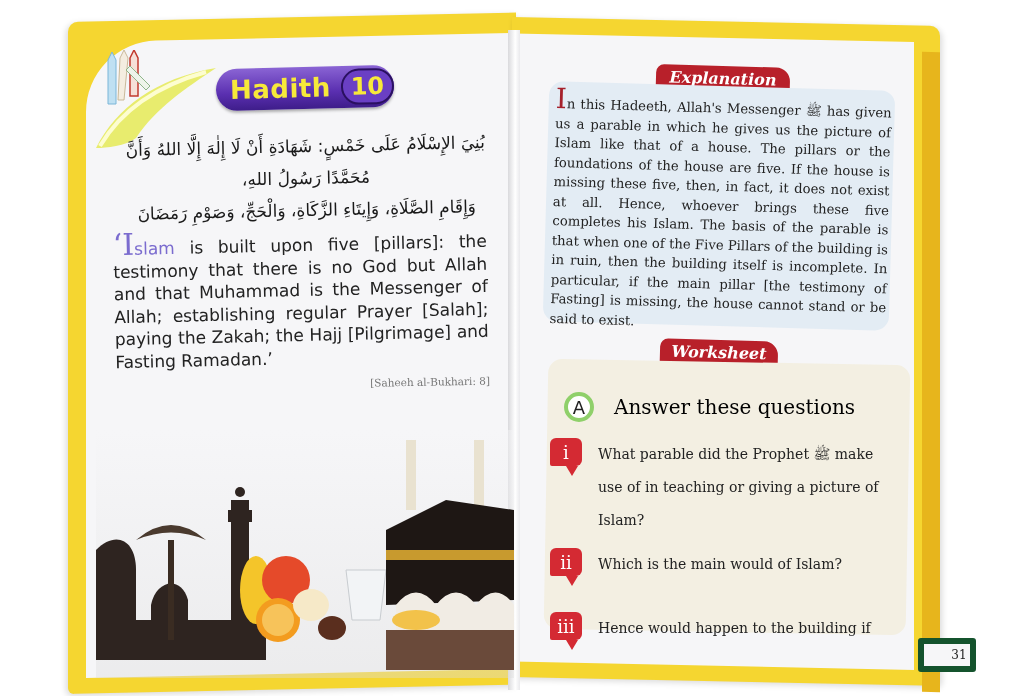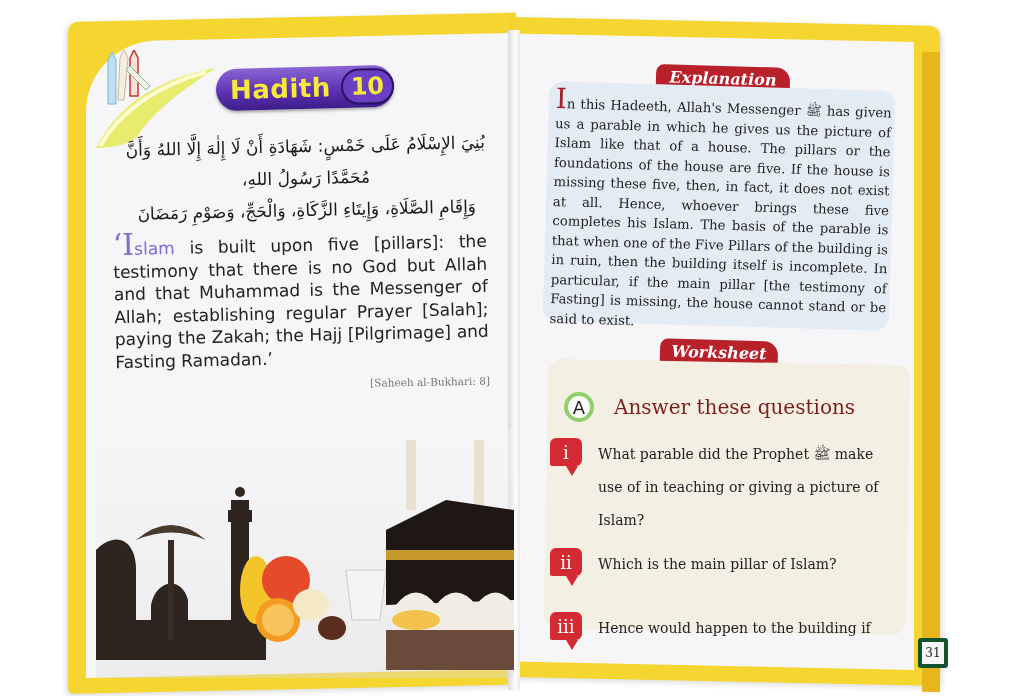--- a/index.html
+++ b/index.html
@@ -33,26 +33,26 @@
     color:#fff;font-family:"DejaVu Serif",serif;font-style:italic;font-weight:bold;font-size:16px;}
   .tab-explanation{left:656px;top:66px;width:134px;transform:rotate(1.6deg);}
   .tab-worksheet{left:660px;top:340px;width:118px;transform:rotate(1.6deg);}
   .explain-box{position:absolute;left:546px;top:86px;width:346px;height:240px;background:#e3ecf4;border-radius:14px;transform:rotate(1.6deg);}
   .explain-text{position:absolute;left:556px;top:94px;width:336px;font-family:"DejaVu Serif",serif;font-size:13.2px;line-height:19.5px;color:#222;text-align:justify;transform:rotate(1.6deg);transform-origin:left top;}
   .explain-dropcap{font-size:28px;color:#a6202a;line-height:0;}
   .worksheet-box{position:absolute;left:546px;top:362px;width:362px;height:270px;background:#f3efe2;border-radius:14px;transform:rotate(1deg);}
   .section-a{position:absolute;left:564px;top:392px;display:flex;align-items:center;}
   .a-circle{width:30px;height:30px;border-radius:50%;border:4px solid #8fd06a;background:#fff;display:flex;align-items:center;justify-content:center;
     font-family:"DejaVu Sans",sans-serif;font-size:18px;color:#222;box-sizing:border-box;}
-  .a-title{margin-left:20px;font-family:"DejaVu Serif",serif;font-size:20px;color:#7f1d1d;text-align:center;}
+  .a-title{margin-left:20px;font-family:"DejaVu Serif",serif;font-size:20px;color:#000000;text-align:center;}
   .question{position:absolute;left:550px;display:flex;align-items:flex-start;}
   .q-marker{width:32px;height:28px;background:#d42a33;border-radius:6px 6px 6px 2px;color:#fff;font-family:"DejaVu Serif",serif;font-size:18px;display:flex;align-items:center;justify-content:center;position:relative;}
   .q-marker:after{content:"";position:absolute;left:16px;bottom:-10px;border-left:6px solid transparent;border-right:6px solid transparent;border-top:10px solid #d42a33;}
   .q-text{margin-left:16px;width:296px;font-family:"DejaVu Serif",serif;font-size:14px;line-height:33px;color:#222;}
-  .page-number{position:absolute;left:918px;top:638px;width:22px;height:22px;border:4px solid #14532d;border-radius:3px;background:#f6f6f8;font-family:"DejaVu Serif",serif;font-size:12px;color:#222;display:flex;align-items:center;justify-content:center;}
+  .page-number{position:absolute;left:918px;top:638px;width:22px;height:22px;border:6px solid #14532d;border-radius:3px;background:#f6f6f8;font-family:"DejaVu Serif",serif;font-size:12px;color:#222;display:flex;align-items:center;justify-content:center;padding-left:24px;}
 </style>
 </head>
 <body>
 
 <div class="book">
   <div class="left-frame"></div>
   <div class="right-frame"></div>
   <div class="right-edge"></div>
   <div class="left-paper"></div>
   <div class="right-paper"></div>
@@ -136,21 +136,21 @@
     <div class="a-circle">A</div>
     <div class="a-title">Answer these questions</div>
   </div>
 
   <div class="question" style="top:438px;">
     <div class="q-marker">i</div>
     <div class="q-text">What parable did the Prophet ﷺ make use of in teaching or giving a picture of Islam?</div>
   </div>
   <div class="question" style="top:548px;">
     <div class="q-marker">ii</div>
-    <div class="q-text">Which is the main pillar of Islam?</div>
+    <div class="q-text">Which is the main would of Islam?</div>
   </div>
   <div class="question" style="top:612px;">
     <div class="q-marker">iii</div>
     <div class="q-text">Hence would happen to the building if</div>
   </div>
 
   <div class="page-number">31</div>
 </div>
 
 </body></html>

